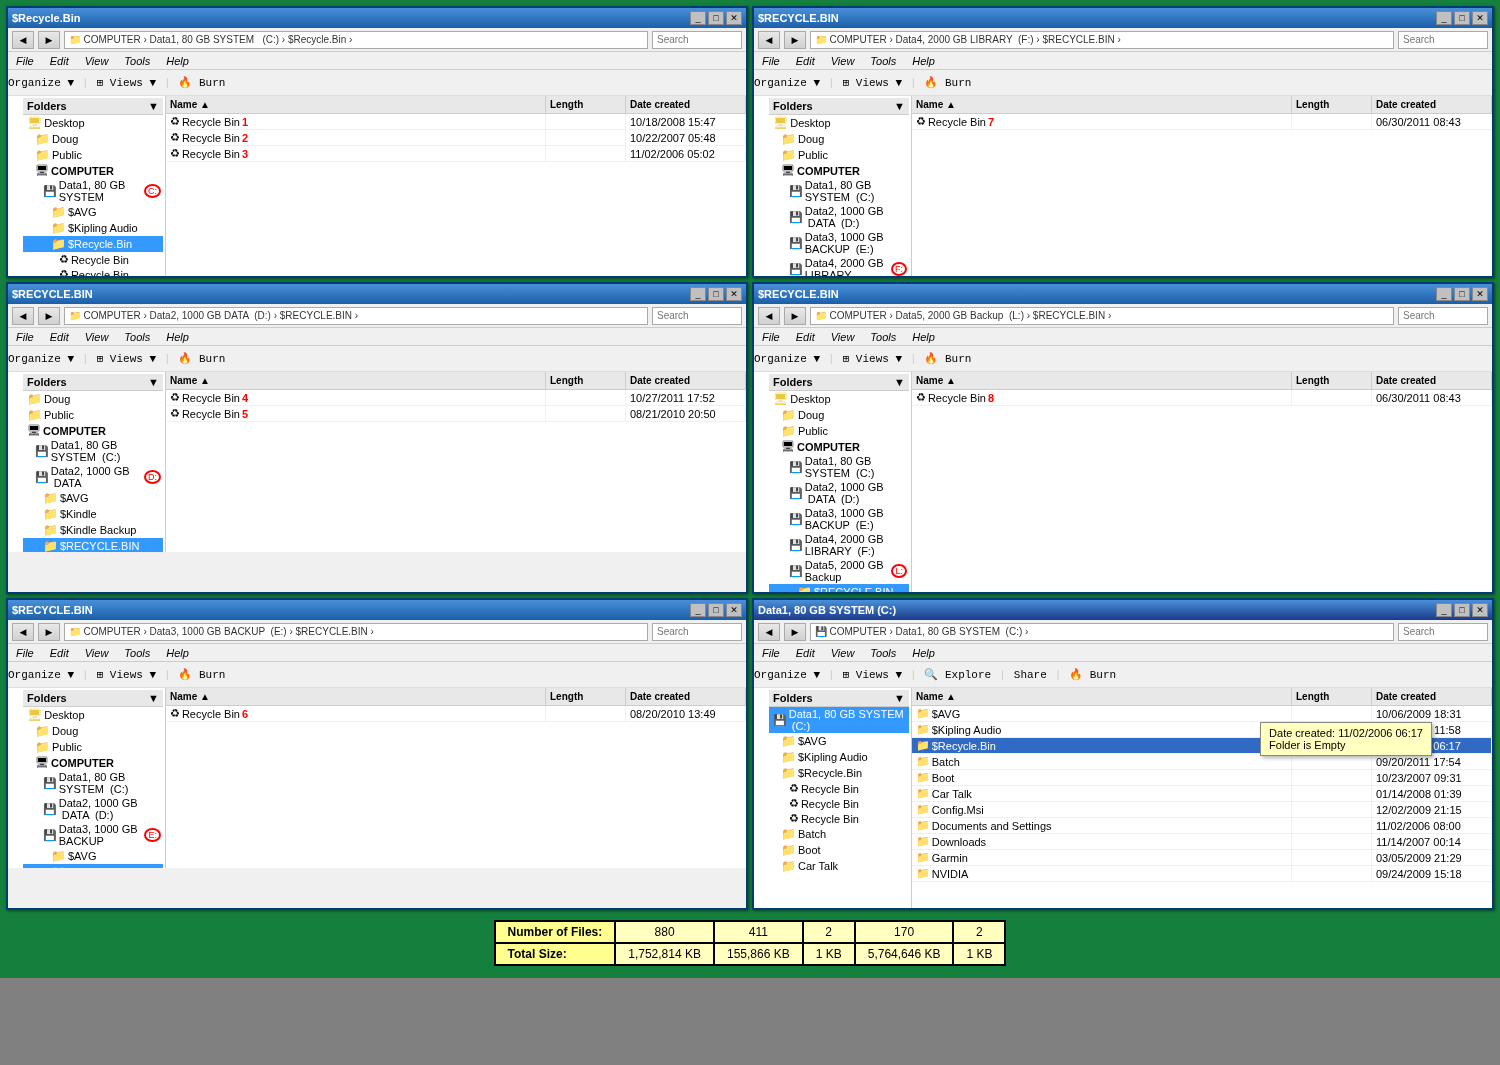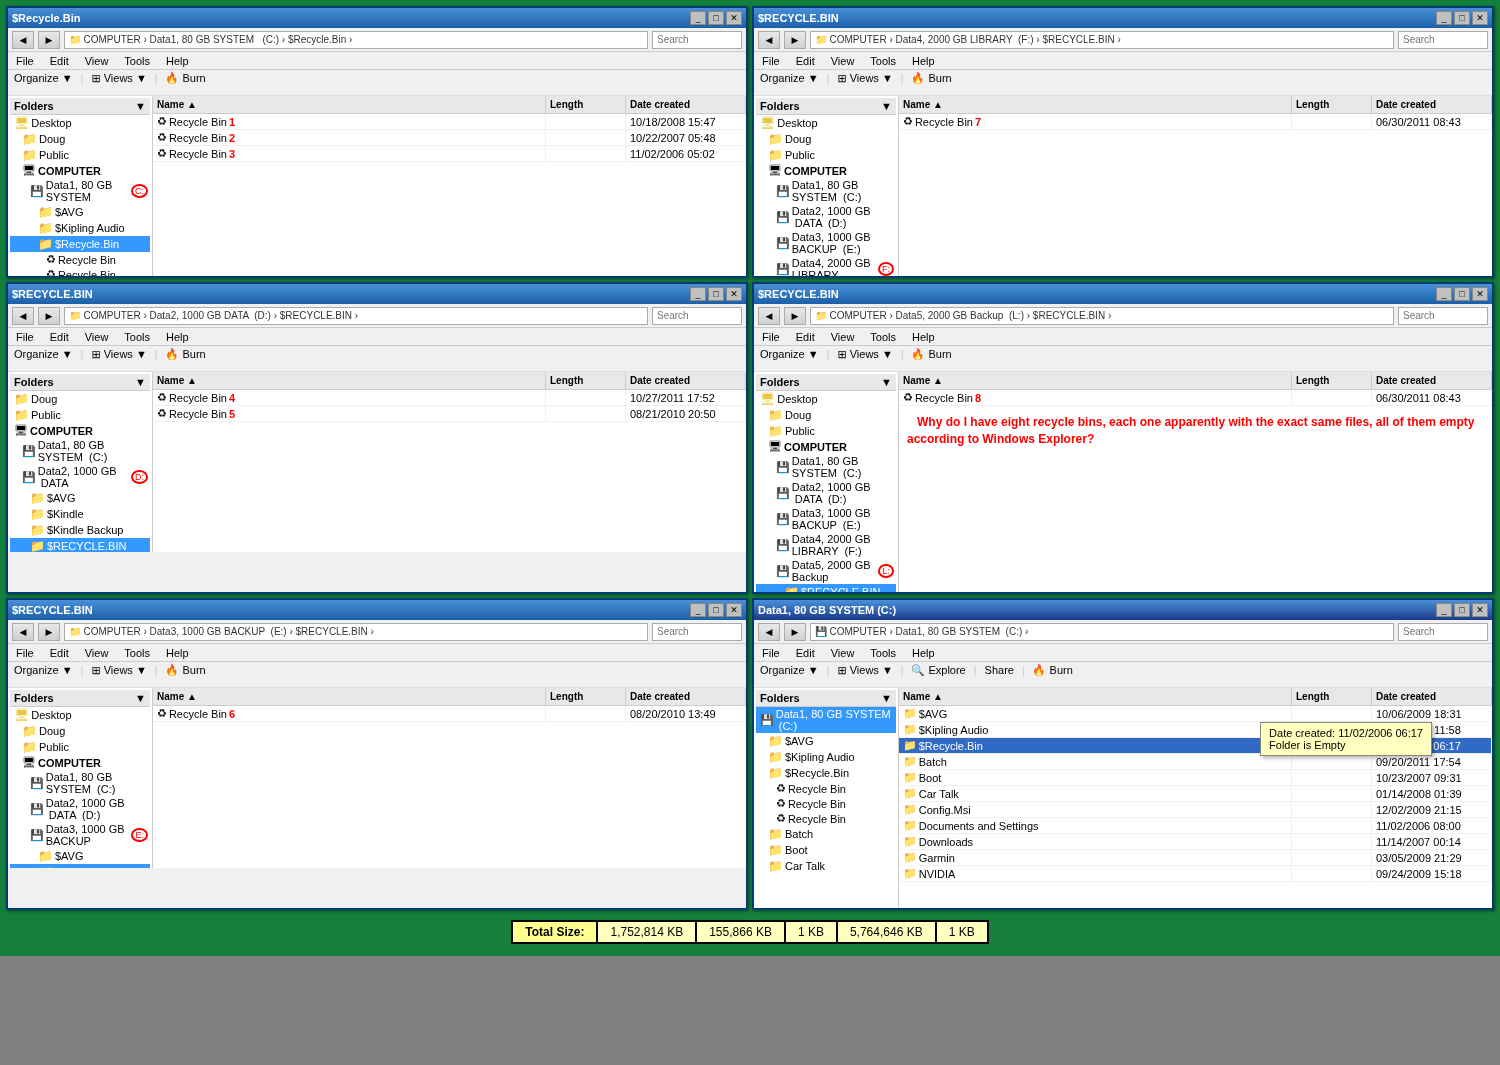--- a/index.html
+++ b/index.html
@@ -101,45 +101,48 @@
       gap: 8px;
       height: 18px;
       align-items: center;
     }
 
     .menu-item {
       font-size: 11px;
       color: #000;
       cursor: pointer;
       padding: 0 4px;
+      font-style: italic;
     }
 
     .organize-bar {
       background: #f0f0f0;
       border-bottom: 1px solid #ddd;
-      padding: 2px 6px;
-      display: flex;
-      align-items: flex-start;
+      padding: 2px 0;
+      display: flex;
+      align-items: center;
       gap: 8px;
       height: 26px;
+      font-family: Liberation Mono, monospace;
     }
 
     .organize-btn {
       font-size: 11px;
       color: #000;
       cursor: pointer;
       display: flex;
       align-items: center;
       gap: 2px;
     }
 
     .content-area {
       display: flex;
       height: 180px;
       background: white;
+      padding-left: 13px;
     }
 
     .folder-tree {
       width: 145px;
       border-right: 1px solid #ccc;
       overflow: hidden;
       padding: 2px;
       background: white;
     }
 
@@ -563,23 +566,20 @@
         <div class="panel-header">
           <div class="panel-col">Name ▲</div>
           <div class="panel-col">Length</div>
           <div class="panel-col">Date created</div>
         </div>
         <div class="file-row">
           <div class="file-cell"><span>♻</span> Recycle Bin <span class="file-num">8</span></div>
           <div class="file-cell"></div>
           <div class="file-cell">06/30/2011 08:43</div>
         </div>
-        <div style="padding:8px">
-          <span class="question-text">Why do I have eight recycle bins, each one apparently with the exact same files, all of them empty according to Windows Explorer?</span>
-        </div>
       </div>
     </div>
   </div>
 
   <div class="win">
     <div class="win-titlebar">
       <span class="win-titlebar-text">$RECYCLE.BIN</span>
       <div class="win-controls">
         <div class="win-btn">_</div>
         <div class="win-btn">□</div>
@@ -764,20 +764,28 @@
           <div>Folder is Empty</div>
         </div>
       </div>
     </div>
   </div>
 
   <div class="bottom-table-container">
     <table class="summary-table">
       <tbody>
       <tr>
+        <td class="row-header">Number of Files:</td>
+        <td>880</td>
+        <td>411</td>
+        <td>2</td>
+        <td>170</td>
+        <td>2</td>
+      </tr>
+      <tr>
         <td class="row-header">Total Size:</td>
         <td>1,752,814 KB</td>
         <td>155,866 KB</td>
         <td>1 KB</td>
         <td>5,764,646 KB</td>
         <td>1 KB</td>
       </tr>
     </tbody>
       </table>
   </div>

